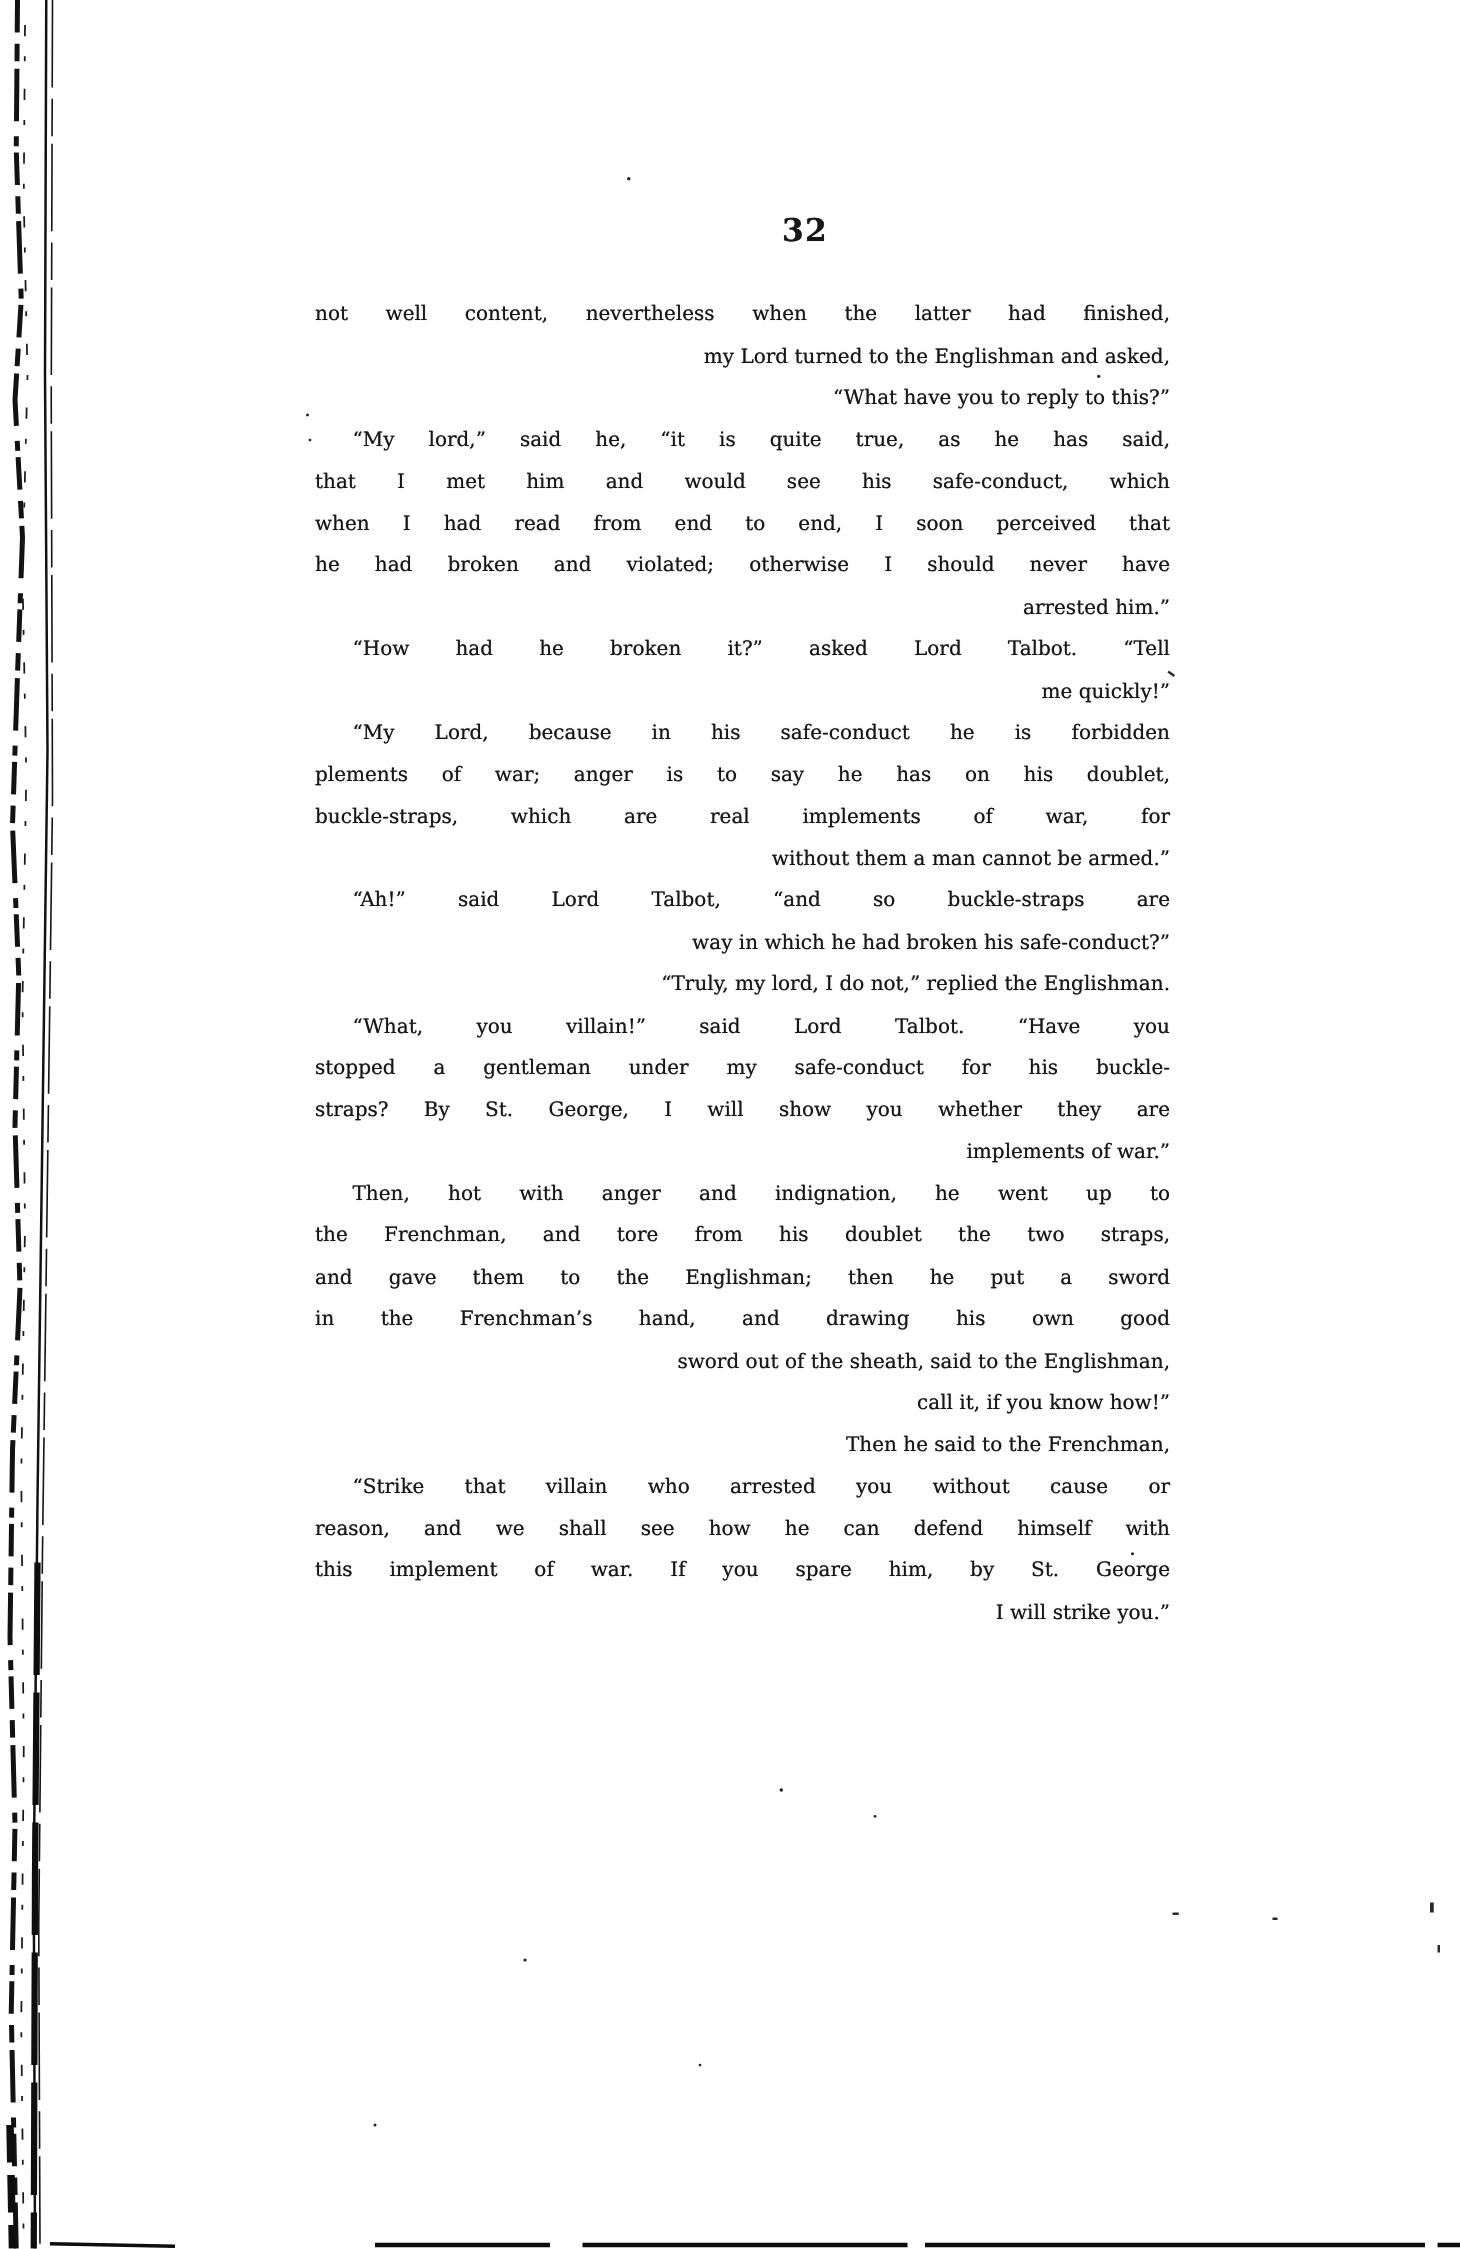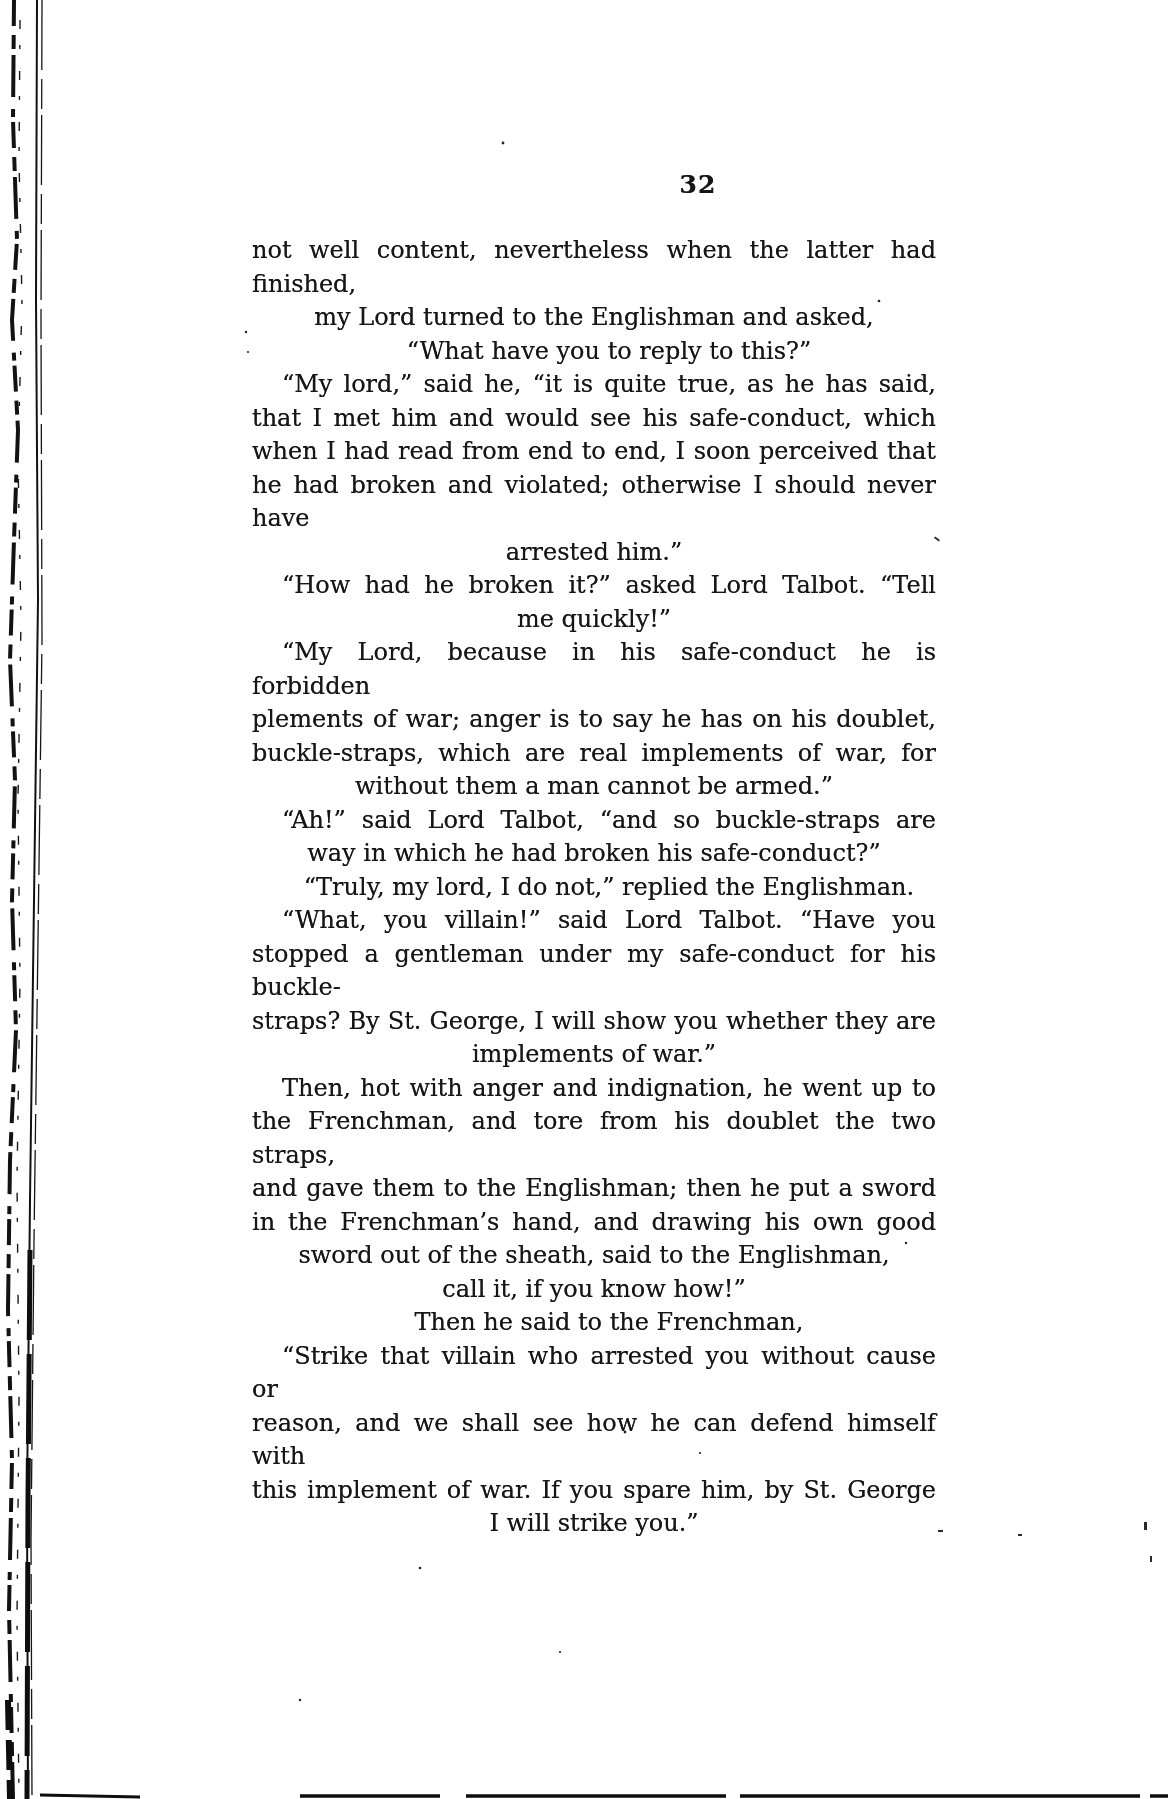--- a/index.html
+++ b/index.html
@@ -12,39 +12,39 @@
     width: 1168px;
     height: 1799px;
     background: #ffffff;
     overflow: hidden;
     font-family: "DejaVu Serif", "Liberation Serif", serif;
     color: #161616;
   }
   .page-number {
     position: absolute;
     top: 170px;
-    left: 648px;
+    left: 594px;
     width: 100px;
     text-align: center;
     font-size: 25px;
     font-weight: bold;
     letter-spacing: 1px;
     text-shadow: 0 0 0.6px rgba(0,0,0,0.75);
   }
   .text-block {
     position: absolute;
     left: 252px;
     top: 234px;
     width: 684px;
-    font-size: 24px;
+    font-size: 16px;
     line-height: 33.5px;
     text-shadow: 0 0 0.6px rgba(0,0,0,0.7);
   }
   .line {
-    text-align: center;
+    text-align: right;
     min-height: 33.5px;
   }
   .line.justify {
     text-align: justify;
     text-align-last: justify;
   }
   .line.indent {
     text-indent: 30px;
   }
   .scan-artifacts {

